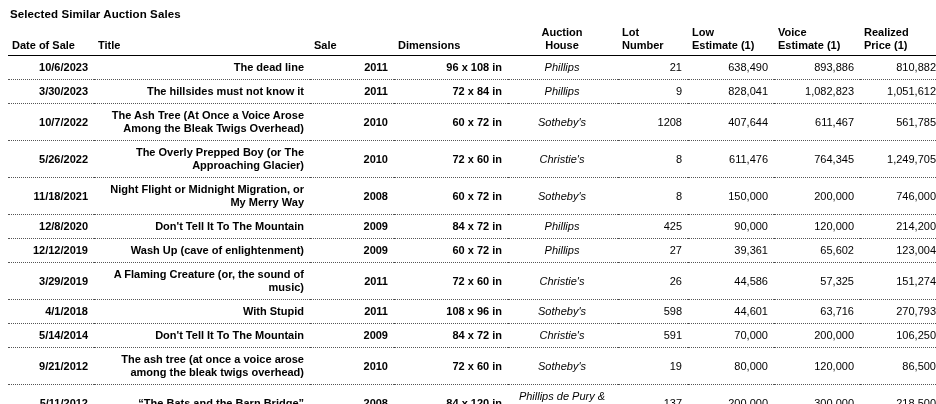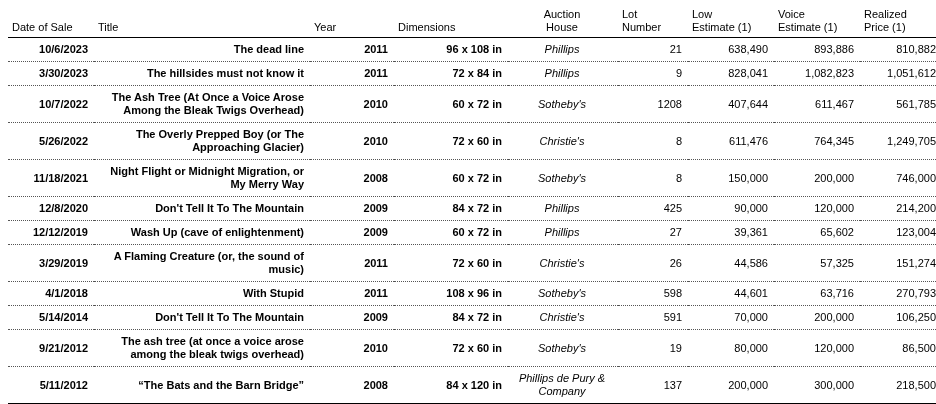--- a/index.html
+++ b/index.html
@@ -27,21 +27,21 @@
     margin: 0 0 6px 2px;
     letter-spacing: 0.1px;
   }
   table.sales {
     width: 920px;
     border-collapse: collapse;
     font-size: 11px;
     table-layout: fixed;
   }
   table.sales thead th {
-    font-weight: normal;
+    font-weight: bold;
     font-size: 11px;
     vertical-align: bottom;
     padding: 0 6px 3px 4px;
     border-bottom: 1.2px solid #000;
     line-height: 13px;
   }
   table.sales thead th.left {
     text-align: left;
     margin-left: 30px;
   }
@@ -73,38 +73,39 @@
   col.c-lot { width: 70px; }
   col.c-low { width: 86px; }
   col.c-high { width: 86px; }
   col.c-real { width: 82px; }
 </style>
 </head>
 <body>
 
 <div class="page">
 
+  <div class="doc-title">Selected Similar Auction Sales</div>
 
   <table class="sales">
     <colgroup>
       <col class="c-date">
       <col class="c-title">
       <col class="c-year">
       <col class="c-dim">
       <col class="c-house">
       <col class="c-lot">
       <col class="c-low">
       <col class="c-high">
       <col class="c-real">
     </colgroup>
     <thead>
       <tr>
         <th class="left">Date of Sale</th>
         <th class="left">Title</th>
-        <th class="left">Year</th>
+        <th class="left">Sale</th>
         <th class="left">Dimensions</th>
         <th class="center">
           <div>Auction</div>
           <div>House</div>
         </th>
         <th class="right">
           <div>Lot</div>
           <div>Number</div>
         </th>
         <th class="right">

